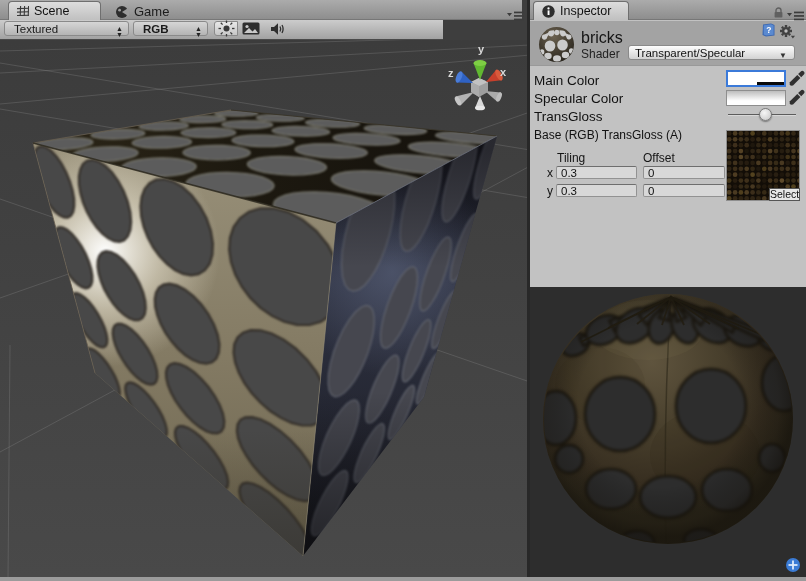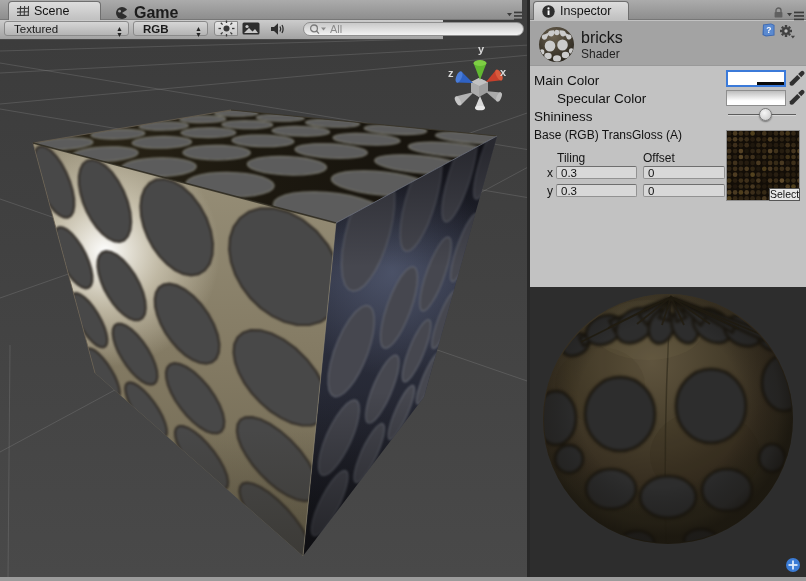--- a/index.html
+++ b/index.html
@@ -18,21 +18,21 @@
               <g stroke="#3a3a3a" stroke-width="1.1">
                 <line x1="3.6" y1="0" x2="3.2" y2="10"></line>
                 <line x1="7.6" y1="0" x2="7.2" y2="10"></line>
                 <line x1="11.6" y1="0" x2="11.2" y2="10"></line>
                 <line x1="0" y1="2.6" x2="12" y2="2.3"></line>
                 <line x1="0" y1="6.1" x2="12" y2="5.8"></line>
                 <line x1="0" y1="9.6" x2="12" y2="9.3"></line>
               </g>
             </svg>
           </span>Scene</div>
-    <div class="abs" style="left:115px;top:4px;display:flex;align-items:center;font-size:16px;color:#1c1c1c;font-weight:bold;">
+    <div class="abs" style="left:115px;top:4px;display:flex;align-items:center;font-size:13px;color:#1c1c1c;">
       <span style="margin-right:5px;display:inline-flex">
             <svg width="14" height="14" viewBox="0 0 14 14">
               <circle cx="7" cy="7" r="6" fill="#2d2d2d"></circle>
               <polygon points="7,7 14,2.5 14,11.5" fill="#9b9b9b"></polygon>
               <circle cx="4.6" cy="5.2" r="1.4" fill="#9b9b9b"></circle>
             </svg>
           </span>Game</div>
     <div class="abs" style="left:507px;top:7px;"><svg width="17" height="10" viewBox="0 0 17 10">
             <polygon points="0,2 5,2 2.5,5.2" fill="#3c3c3c"></polygon>
             <rect x="7" y="0.6" width="10" height="1.7" fill="#3c3c3c"></rect>
@@ -63,28 +63,20 @@
             <rect x="0.5" y="0.5" width="17" height="12" rx="1.5" fill="#2f2f2f"></rect>
             <circle cx="5" cy="4.5" r="1.6" fill="#c9c9c9"></circle>
             <path d="M2 11 L7 6 L10.5 9.5 L13 7 L16 11 Z" fill="#c9c9c9"></path>
           </svg>
         </div>
     <div class="abs" style="left:266px;top:1px;width:24px;height:15px;display:flex;align-items:center;justify-content:center;">
           <svg width="16" height="14" viewBox="0 0 16 14">
             <polygon points="1,5 4,5 8,1.2 8,12.8 4,9 1,9" fill="#2f2f2f"></polygon>
             <path d="M10 4.5 Q11.5 7 10 9.5 M12 3 Q14.2 7 12 11" stroke="#2f2f2f" stroke-width="1.3" fill="none"></path>
           </svg>
-        </div>
-    <div class="abs" style="left:303px;top:2px;width:221px;height:14px;background:linear-gradient(#c9c9c9,#f2f2f2);border:1px solid #8f8f8f;border-radius:8px;display:flex;align-items:center;padding-left:5px;">
-      <svg width="20" height="12" viewBox="0 0 20 12">
-            <circle cx="5" cy="5.4" r="3.4" stroke="#7a7a7a" stroke-width="1.3" fill="none"></circle>
-            <line x1="7.5" y1="8" x2="10" y2="10.6" stroke="#7a7a7a" stroke-width="1.3"></line>
-            <polygon points="12,4.4 17,4.4 14.5,7.4" fill="#8a8a8a"></polygon>
-          </svg>
-          <span style="font-size:11px;color:#8b8b8b;margin-left:1px;">All</span>
         </div>
   </div>
   <svg width="527" height="537" viewBox="0 40 527 537" style="position:absolute;left:0;top:40px">
 <defs>
 <linearGradient id="gTop" x1="33" y1="0" x2="497" y2="0" gradientUnits="userSpaceOnUse">
  <stop offset="0" stop-color="#2d2718"></stop>
             <stop offset="0.45" stop-color="#1d1910"></stop>
             <stop offset="1" stop-color="#14110c"></stop>
 </linearGradient>
 <linearGradient id="gRight" x1="0" y1="136" x2="0" y2="556" gradientUnits="userSpaceOnUse">
@@ -299,20 +291,21 @@
               <path d="M23.6,5.1 L30.0,8.0 L31.0,8.0 L32.0,8.4 L32.7,9.1 L33.1,10.1 L33.0,11.2 L32.5,12.1 L31.7,12.8 L30.7,13.1 L29.7,13.0 L28.8,12.4 L28.1,11.6 L27.9,10.6 Z"></path>
               <ellipse cx="9.5" cy="29.5" rx="3.7" ry="3.2"></ellipse>
               <ellipse cx="18.5" cy="32" rx="4" ry="3.2"></ellipse>
               <ellipse cx="27" cy="28.5" rx="3.7" ry="3.2"></ellipse>
               <ellipse cx="3.5" cy="25.5" rx="2.4" ry="2.7"></ellipse>
               <ellipse cx="32.8" cy="24.5" rx="2.4" ry="2.7"></ellipse>
             </g>
 </svg></div>
     <div class="abs" style="left:51px;top:8px;font-size:16px;color:#151515;">bricks</div>
     <div class="abs" style="left:51px;top:26px;font-size:12px;color:#222;">Shader</div>
+    <div class="abs" style="left:98px;top:24px;width:167px;height:15px;background:linear-gradient(#fdfdfd,#d2d2d2);border:1px solid #8a8a8a;border-radius:3px;font-size:11.5px;color:#111;line-height:14px;padding-left:6px;">Transparent/Specular<span style="position:absolute;right:7px;top:3px;font-size:8px;color:#333;">▼</span></div>
     <div class="abs" style="left:231px;top:2px;"><svg width="15" height="14" viewBox="0 0 15 14">
             <path d="M2 1.5 L10 0.5 L13.5 2 L13.5 12.5 L5 13.5 L1.5 12 Z" fill="#3a66b0"></path>
             <path d="M2.7 2.2 L10 1.3 L12.6 2.5 L12.6 11.8 L5.2 12.6 L2.7 11.4 Z" fill="#5b8ad0"></path>
             <text x="5.2" y="10" font-family="Liberation Sans" font-size="8.5" font-weight="bold" fill="#fff">?</text>
           </svg></div>
     <div class="abs" style="left:249px;top:3px;"><svg width="16" height="15" viewBox="0 0 16 15">
             <g fill="#414141">
               <circle cx="7" cy="7" r="4.1"></circle>
               <g stroke="#414141" stroke-width="2.4">
 <line x1="7" y1="1" x2="7" y2="3"></line>
@@ -334,29 +327,29 @@
   <div class="abs" style="left:196px;top:70px;width:60px;height:17px;border:2px solid #3b7ad9;background:#fff;">
      <div class="abs" style="left:0;bottom:0;width:56px;height:3px;background:#fff;"></div>
      <div class="abs" style="left:29px;bottom:0;width:27px;height:3px;background:#0a0a0a;"></div>
   </div>
   <div class="abs" style="left:258px;top:70px;"><svg width="17" height="17" viewBox="0 0 17 17">
           <g fill="#303030">
             <path d="M12.8 1.4 a2.2 2.2 0 0 1 3.1 3.1 L13.2 7.2 L10.1 4.1 Z"></path>
             <path d="M9.3 4.9 L12.4 8 L5 15.4 L2.9 15.7 L1.6 14.4 L1.9 12.3 Z"></path>
           </g>
         </svg></div>
-  <div class="abs" style="left:4px;top:91px;font-size:13.5px;color:#111;margin-left:23px;">Specular Color</div>
+  <div class="abs" style="left:4px;top:91px;font-size:13.5px;color:#111;">Specular Color</div>
   <div class="abs" style="left:196px;top:90px;width:60px;height:16px;border:1px solid #8e8e8e;background:linear-gradient(#bdbdbd,#ffffff 70%);"></div>
   <div class="abs" style="left:258px;top:89px;"><svg width="17" height="17" viewBox="0 0 17 17">
           <g fill="#303030">
             <path d="M12.8 1.4 a2.2 2.2 0 0 1 3.1 3.1 L13.2 7.2 L10.1 4.1 Z"></path>
             <path d="M9.3 4.9 L12.4 8 L5 15.4 L2.9 15.7 L1.6 14.4 L1.9 12.3 Z"></path>
           </g>
         </svg></div>
-  <div class="abs" style="left:4px;top:109px;font-size:13.5px;color:#111;">Shininess</div>
+  <div class="abs" style="left:4px;top:109px;font-size:13.5px;color:#111;">TransGloss</div>
   <div class="abs" style="left:198px;top:114px;width:68px;height:2px;background:#5c5c5c;border-bottom:1px solid #d8d8d8;"></div>
   <div class="abs" style="left:229px;top:108px;width:13px;height:13px;border-radius:50%;background:radial-gradient(circle at 40% 35%,#f6f6f6,#c4c4c4);border:1px solid #7a7a7a;box-shadow:0 1px 1.5px rgba(0,0,0,0.4);"></div>
   <div class="abs" style="left:4px;top:128px;font-size:12px;color:#111;">Base (RGB) TransGloss (A)</div>
 
   <div class="abs" style="left:196px;top:130px;width:74px;height:71px;border:1px solid #8e8e8e;background:#17110a;"><svg width="72" height="69" viewBox="0 0 72 69">
           <rect width="72" height="69" fill="#120d07"></rect>
           <circle cx="2.2" cy="2.4" r="2.35" fill="#2a2012" opacity="0.97"></circle>
           <circle cx="8.1" cy="2.4" r="2.35" fill="#584526" opacity="0.81"></circle>
           <circle cx="13.9" cy="2.4" r="2.35" fill="#42331c" opacity="0.90"></circle>
           <circle cx="19.7" cy="2.4" r="2.35" fill="#42331c" opacity="0.65"></circle>

